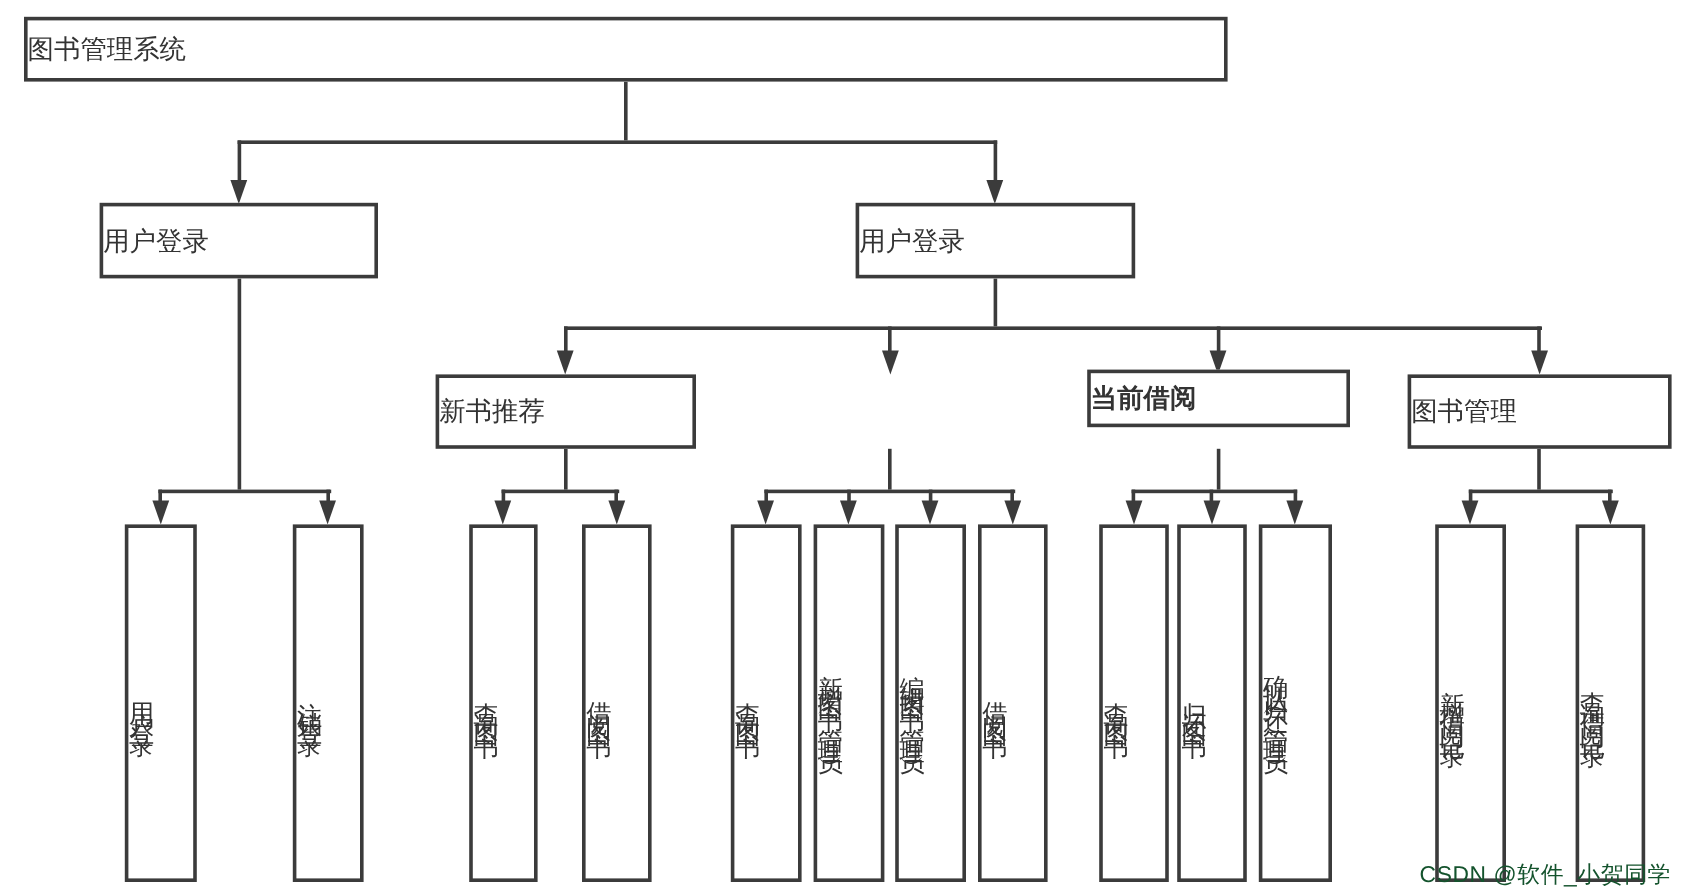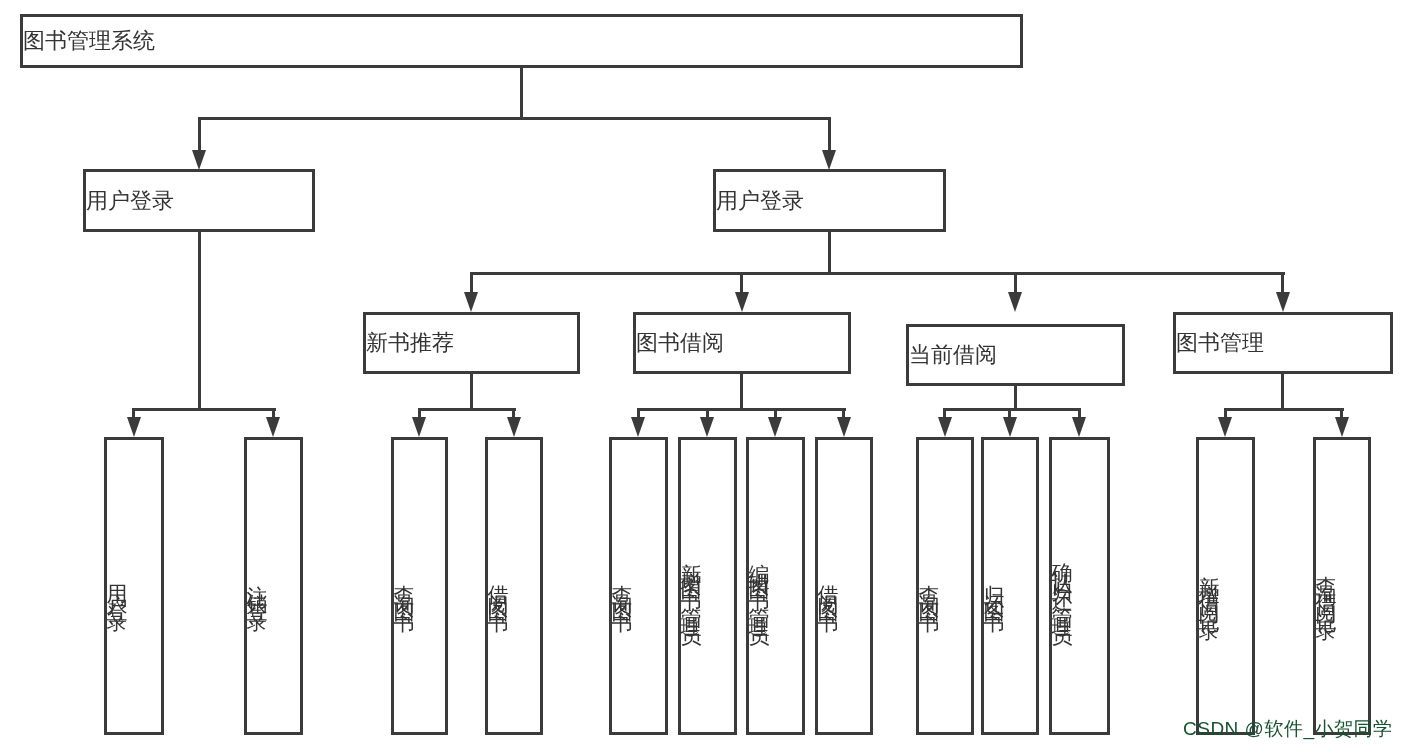--- a/index.html
+++ b/index.html
@@ -67,24 +67,21 @@
   <div class="vline" style="left:740px;top:272px;height:24px;"></div>
   <div class="arrow" style="left:735px;top:292px;"></div>
   <div class="vline" style="left:1014px;top:272px;height:24px;"></div>
   <div class="arrow" style="left:1008px;top:292px;"></div>
   <div class="vline" style="left:1281px;top:272px;height:24px;"></div>
   <div class="arrow" style="left:1276px;top:292px;"></div>
 
   <div class="box" style="left:363px;top:312px;width:217px;height:62px;font-family:Liberation Mono, monospace;">
     <span>新书推荐</span>
   </div>
-  <div class="box" style="left:633px;top:312px;width:218px;height:62px;">
-    <span>图书借阅</span>
-  </div>
-  <div class="box" style="left:906px;top:324px;width:219px;height:62px;">
+  <div class="box" style="left:906px;top:308px;width:219px;height:48px;font-weight:bold;">
     <span>当前借阅</span>
   </div>
   <div class="box" style="left:1173px;top:312px;width:220px;height:62px;">
     <span>图书管理</span>
   </div>
 
   <div class="vline" style="left:470px;top:374px;height:34px;"></div>
   <div class="hline" style="left:418px;top:408px;width:98px;"></div>
   <div class="vline" style="left:418px;top:408px;height:12px;"></div>
   <div class="arrow" style="left:412px;top:417px;"></div>

